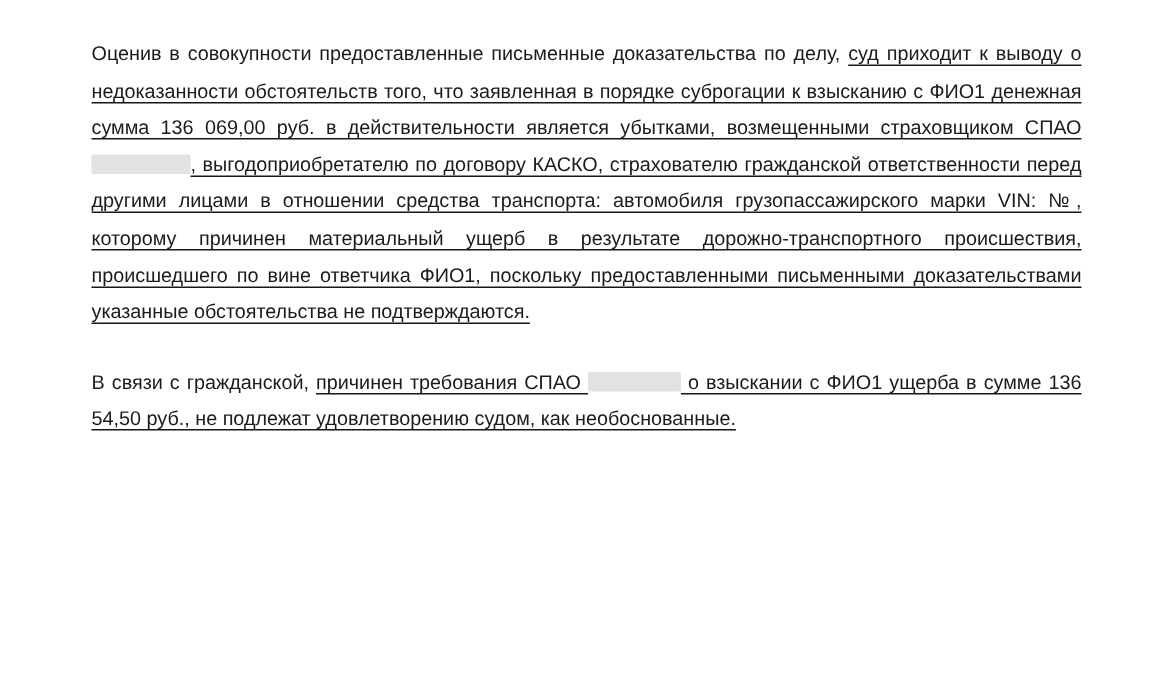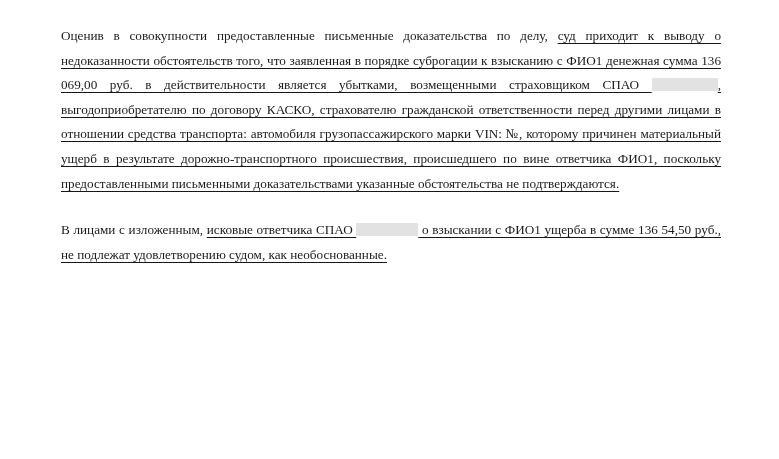--- a/index.html
+++ b/index.html
@@ -6,21 +6,21 @@
     margin: 0;
     padding: 0;
     background: #ffffff;
   }
   #page {
     position: relative;
     width: 779px;
     height: 340px;
     background: #ffffff;
     overflow: hidden;
-    font-family: Liberation Serif, serif;
+    font-family: Liberation Sans, sans-serif;
   }
   .doc-body {
     position: absolute;
     left: 61px;
     top: 24px;
     width: 660px;
   }
   .para {
     margin: 0 0 22px 0;
     font-size: 13.2px;
@@ -51,16 +51,16 @@
 </style>
 </head>
 <body>
 
 <div id="page">
   <div class="doc-body">
 
     <p class="para"><span>Оценив в совокупности предоставленные письменные доказательства по делу, </span><span class="u">суд приходит к выводу о недоказанности обстоятельств того, что заявленная в порядке суброгации к взысканию с ФИО1 денежная сумма 136 069,00 руб. в действительности является убытками, возмещенными страховщиком СПАО </span><span class="redact r1"></span><span class="u">, выгодоприобретателю по договору КАСКО, страхователю гражданской ответственности перед другими лицами в отношении средства транспорта: автомобиля грузопассажирского марки VIN: №, которому причинен материальный ущерб в результате дорожно-транспортного происшествия, происшедшего по вине ответчика ФИО1, поскольку предоставленными письменными доказательствами указанные обстоятельства не подтверждаются.</span></p>
 
 
-    <p class="para"><span>В лицами с изложенным, </span><span class="u">исковые ответчика СПАО </span><span class="redact r2"></span><span class="u"> о взыскании с ФИО1 ущерба в сумме 136 54,50 руб., не подлежат удовлетворению судом, как необоснованные.</span></p>
+    <p class="para"><span>В связи с гражданской, </span><span class="u">причинен требования СПАО </span><span class="redact r2"></span><span class="u"> о взыскании с ФИО1 ущерба в сумме 136 54,50 руб., не подлежат удовлетворению судом, как необоснованные.</span></p>
 
   </div>
 </div>
 
 </body></html>

